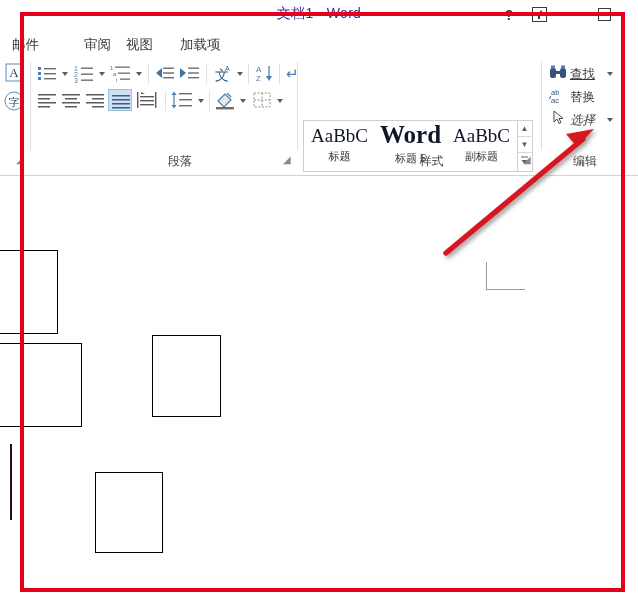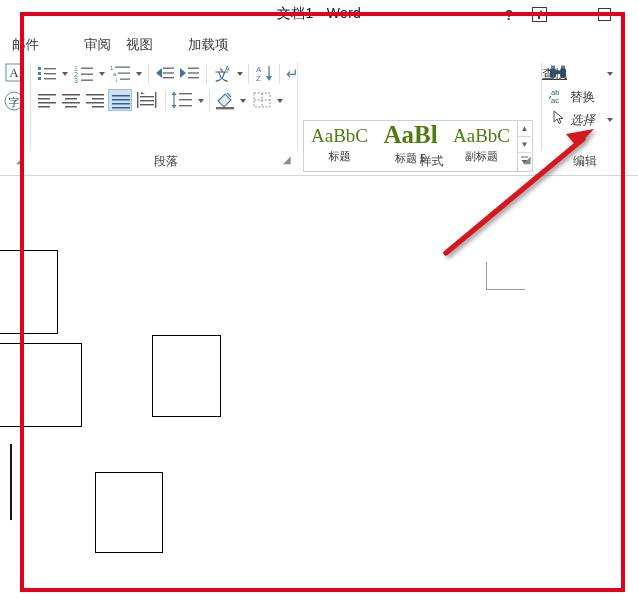--- a/index.html
+++ b/index.html
@@ -41,21 +41,21 @@
     left: 0; top: 0;
     width: 638px; height: 30px;
     background: #ffffff;
   }
   #doc-title {
     position: absolute;
     left: 0; top: 5px;
     width: 638px;
     text-align: center;
     font-size: 14px;
-    color: #0f172a;
+    color: #4c1d95;
     letter-spacing: .3px;
   }
   .win-btn {
     position: absolute;
     top: 5px;
     width: 24px; height: 20px;
     text-align: center;
     font-size: 14px;
     color: #3b3b3b;
     line-height: 20px;
@@ -179,21 +179,21 @@
   }
   .style-cell {
     position: absolute;
     top: 0;
     width: 71px; height: 50px;
     text-align: center;
     cursor: default;
   }
   .style-sample {
     margin-top: 4px;
-    color: #4d7c0f;
+    color: #0f172a;
     font-family: "Liberation Serif", "DejaVu Serif", serif;
     white-space: nowrap;
   }
   .style-name {
     margin-top: 2px;
     font-size: 11px;
     color: #333333;
     white-space: nowrap;
   }
   #styles-scroll {
@@ -289,21 +289,21 @@
       </div>
       <div class="win-btn" id="max-btn">
         <span class="sq-glyph"></span>
       </div>
     </div>
 
     <div id="tab-strip">
       <div class="ribbon-tab" style="left:8px">邮件</div>
       <div class="ribbon-tab" style="left:80px">审阅</div>
       <div class="ribbon-tab" style="left:122px">视图</div>
-      <div class="ribbon-tab" style="left:184px">加载项</div>
+      <div class="ribbon-tab" style="left:176px">加载项</div>
     </div>
 
     <div id="ribbon-body">
 
       <div class="rbtn" style="left:2px; top:4px; width:24px; height:22px;">
         <svg width="24" height="22" viewBox="0 0 24 22">
           <rect x="4" y="2" width="17" height="17" fill="none" stroke="#5b8cb8" stroke-width="1"></rect>
           <text x="12" y="15" font-size="13" font-family="Liberation Serif, serif" fill="#1f3f5c" text-anchor="middle">A</text>
         </svg>
       </div>
@@ -471,32 +471,32 @@
 
       <div class="rbtn" style="left:251px; top:32px; width:22px; height:20px;">
         <svg width="22" height="20" viewBox="0 0 22 20">
           <rect x="3" y="3" width="16" height="14" fill="none" stroke="#8f8f8f" stroke-width="1" stroke-dasharray="2,1.6"></rect>
           <line x1="11" y1="3" x2="11" y2="17" stroke="#8f8f8f" stroke-width="1" stroke-dasharray="2,1.6"></line>
           <line x1="3" y1="10" x2="19" y2="10" stroke="#8f8f8f" stroke-width="1" stroke-dasharray="2,1.6"></line>
         </svg>
       </div>
       <div class="caret" style="left:277px; top:41px;"></div>
 
-      <div class="grp-label" style="left:36px; width:260px;">段落</div>
+      <div class="grp-label" style="left:50px; width:260px;">段落</div>
       <div class="grp-launcher" style="left:283px;">◢</div>
 
       <div class="grp-sep" style="left:297px;"></div>
 
       <div id="styles-gallery">
         <div class="style-cell" style="left:0px">
           <div class="style-sample" style="font-size:19px">AaBbC</div>
           <div class="style-name">标题</div>
         </div>
         <div class="style-cell" style="left:71px">
-          <div class="style-sample" style="font-size:25px; font-weight:bold; margin-top:0px">AaBl</div>
+          <div class="style-sample" style="font-size:25px; font-weight:bold; margin-top:0px">Word</div>
           <div class="style-name">标题 5</div>
         </div>
         <div class="style-cell" style="left:142px">
           <div class="style-sample" style="font-size:19px">AaBbC</div>
           <div class="style-name">副标题</div>
         </div>
       </div>
       <div id="styles-scroll">
         <div class="sc-btn" style="top:0px">▲</div>
         <div class="sc-btn" style="top:16px">▼</div>
@@ -514,21 +514,21 @@
 
       <div class="edit-icon" style="left:549px; top:6px;">
         <svg width="18" height="16" viewBox="0 0 18 16">
           <rect x="1" y="4" width="6" height="10" rx="2.5" fill="#33557a"></rect>
           <rect x="11" y="4" width="6" height="10" rx="2.5" fill="#33557a"></rect>
           <rect x="7" y="7" width="4" height="3" fill="#33557a"></rect>
           <rect x="2" y="1.5" width="4" height="3" fill="#5c7fa3"></rect>
           <rect x="12" y="1.5" width="4" height="3" fill="#5c7fa3"></rect>
         </svg>
       </div>
-      <div class="edit-item" style="left:542px; top:8px; text-decoration:underline;text-align:right;">查找</div>
+      <div class="edit-item" style="left:570px; top:8px; text-decoration:underline;text-align:right;">查找</div>
       <div class="caret" style="left:607px; top:14px;"></div>
 
       <div class="edit-icon" style="left:549px; top:29px;">
         <svg width="18" height="17" viewBox="0 0 18 17">
           <text x="2" y="8" font-size="7.5" fill="#33557a" font-family="Liberation Sans, sans-serif">ab</text>
           <text x="2" y="16" font-size="7.5" fill="#33557a" font-family="Liberation Sans, sans-serif">ac</text>
           <path d="M1 12 q-1 -2 1 -3" stroke="#33557a" stroke-width="1" fill="none"></path>
         </svg>
       </div>
       <div class="edit-item" style="left:570px; top:31px;">替换</div>

